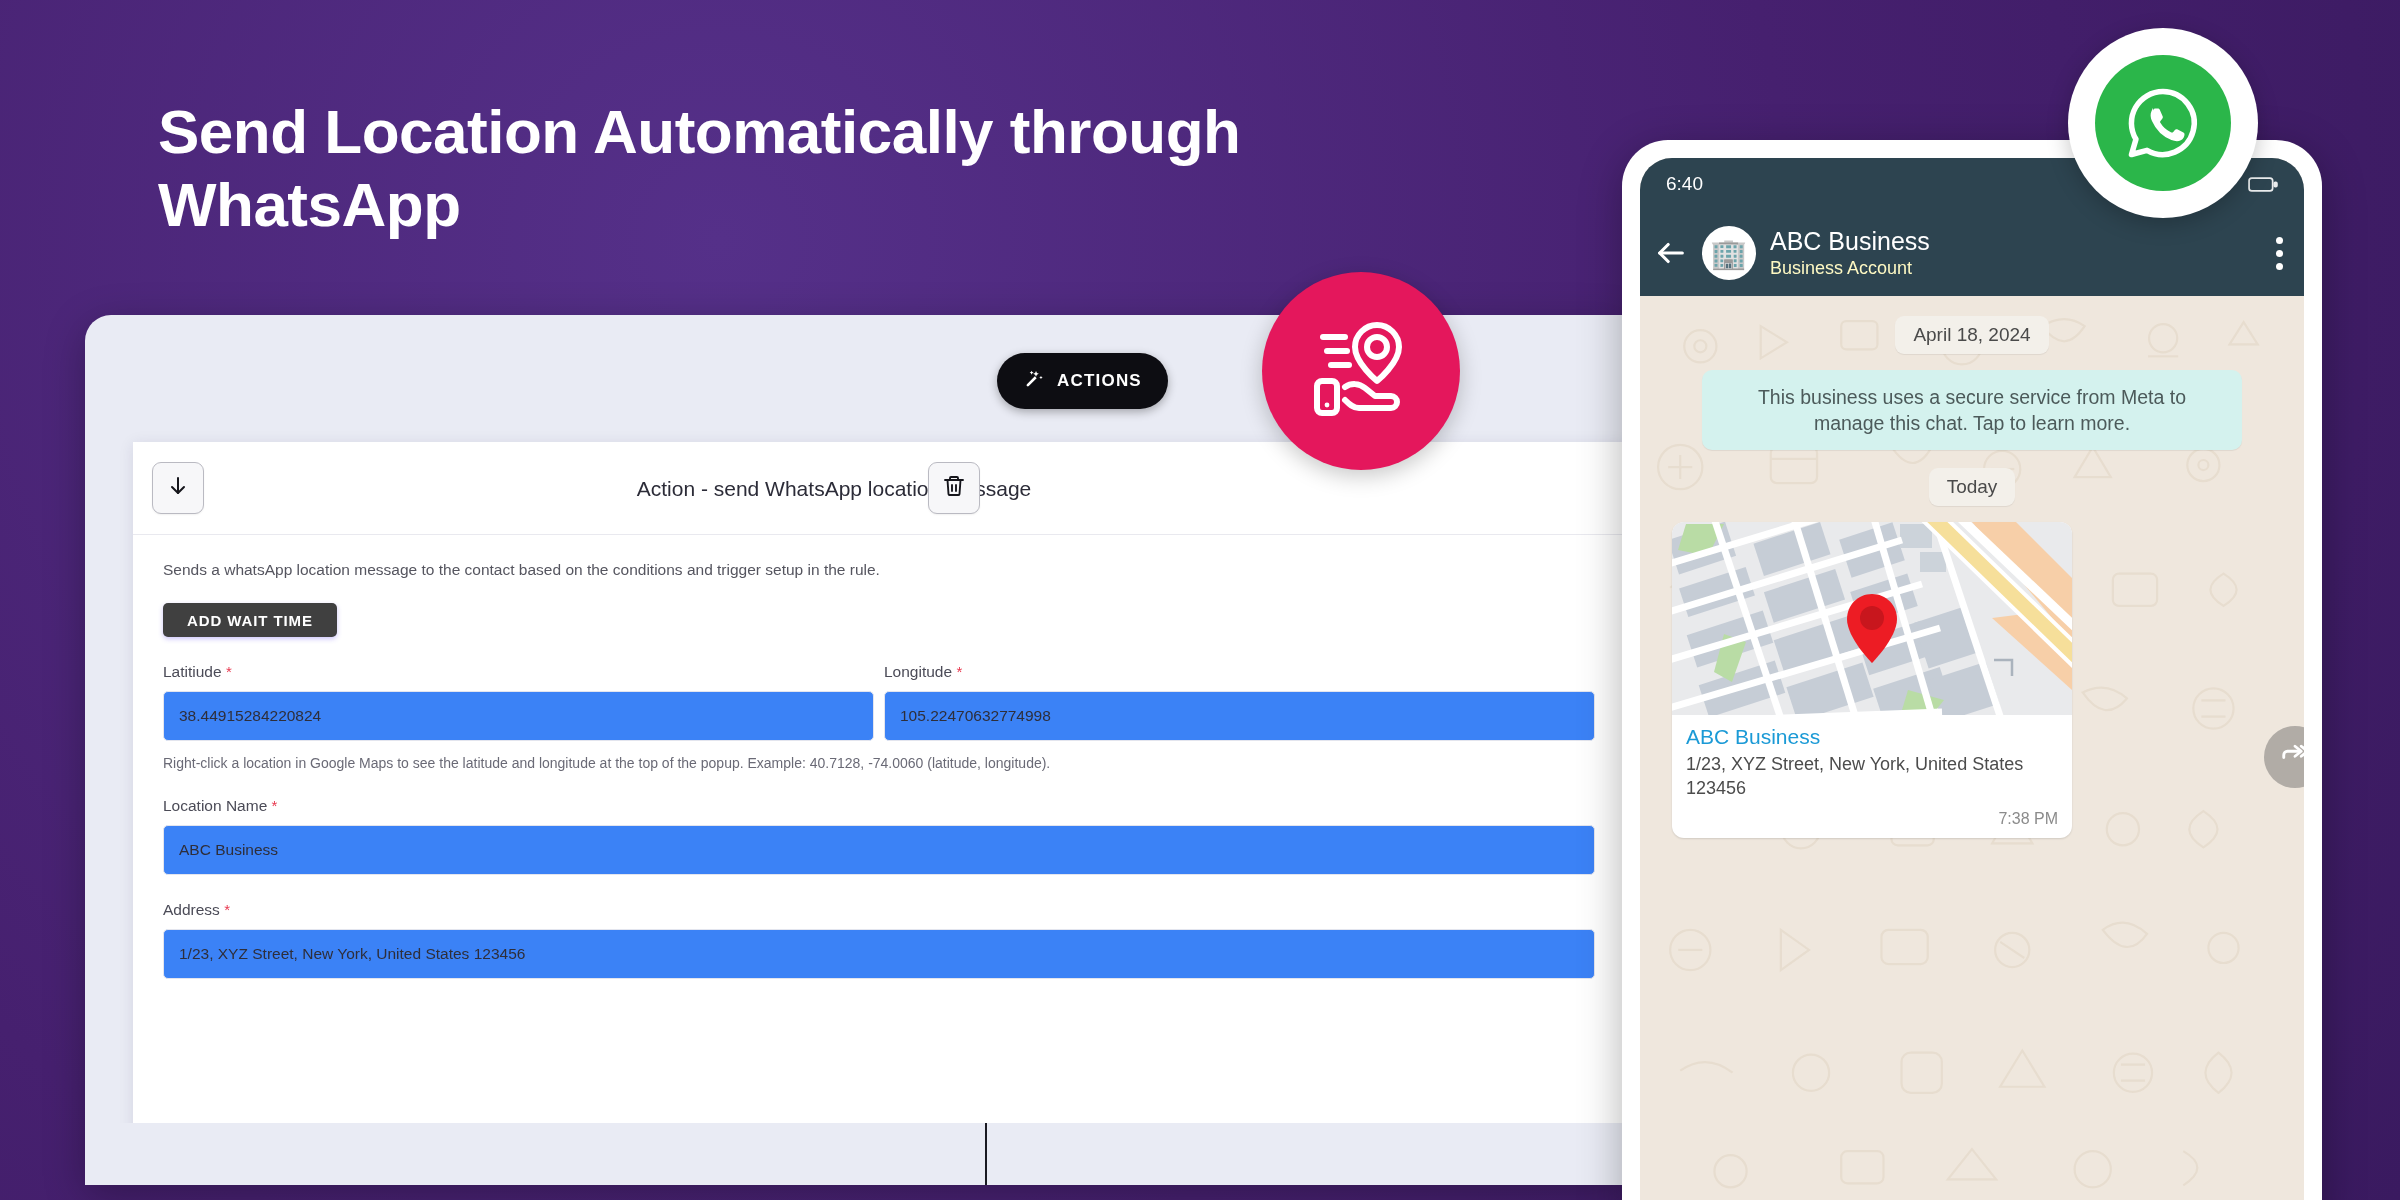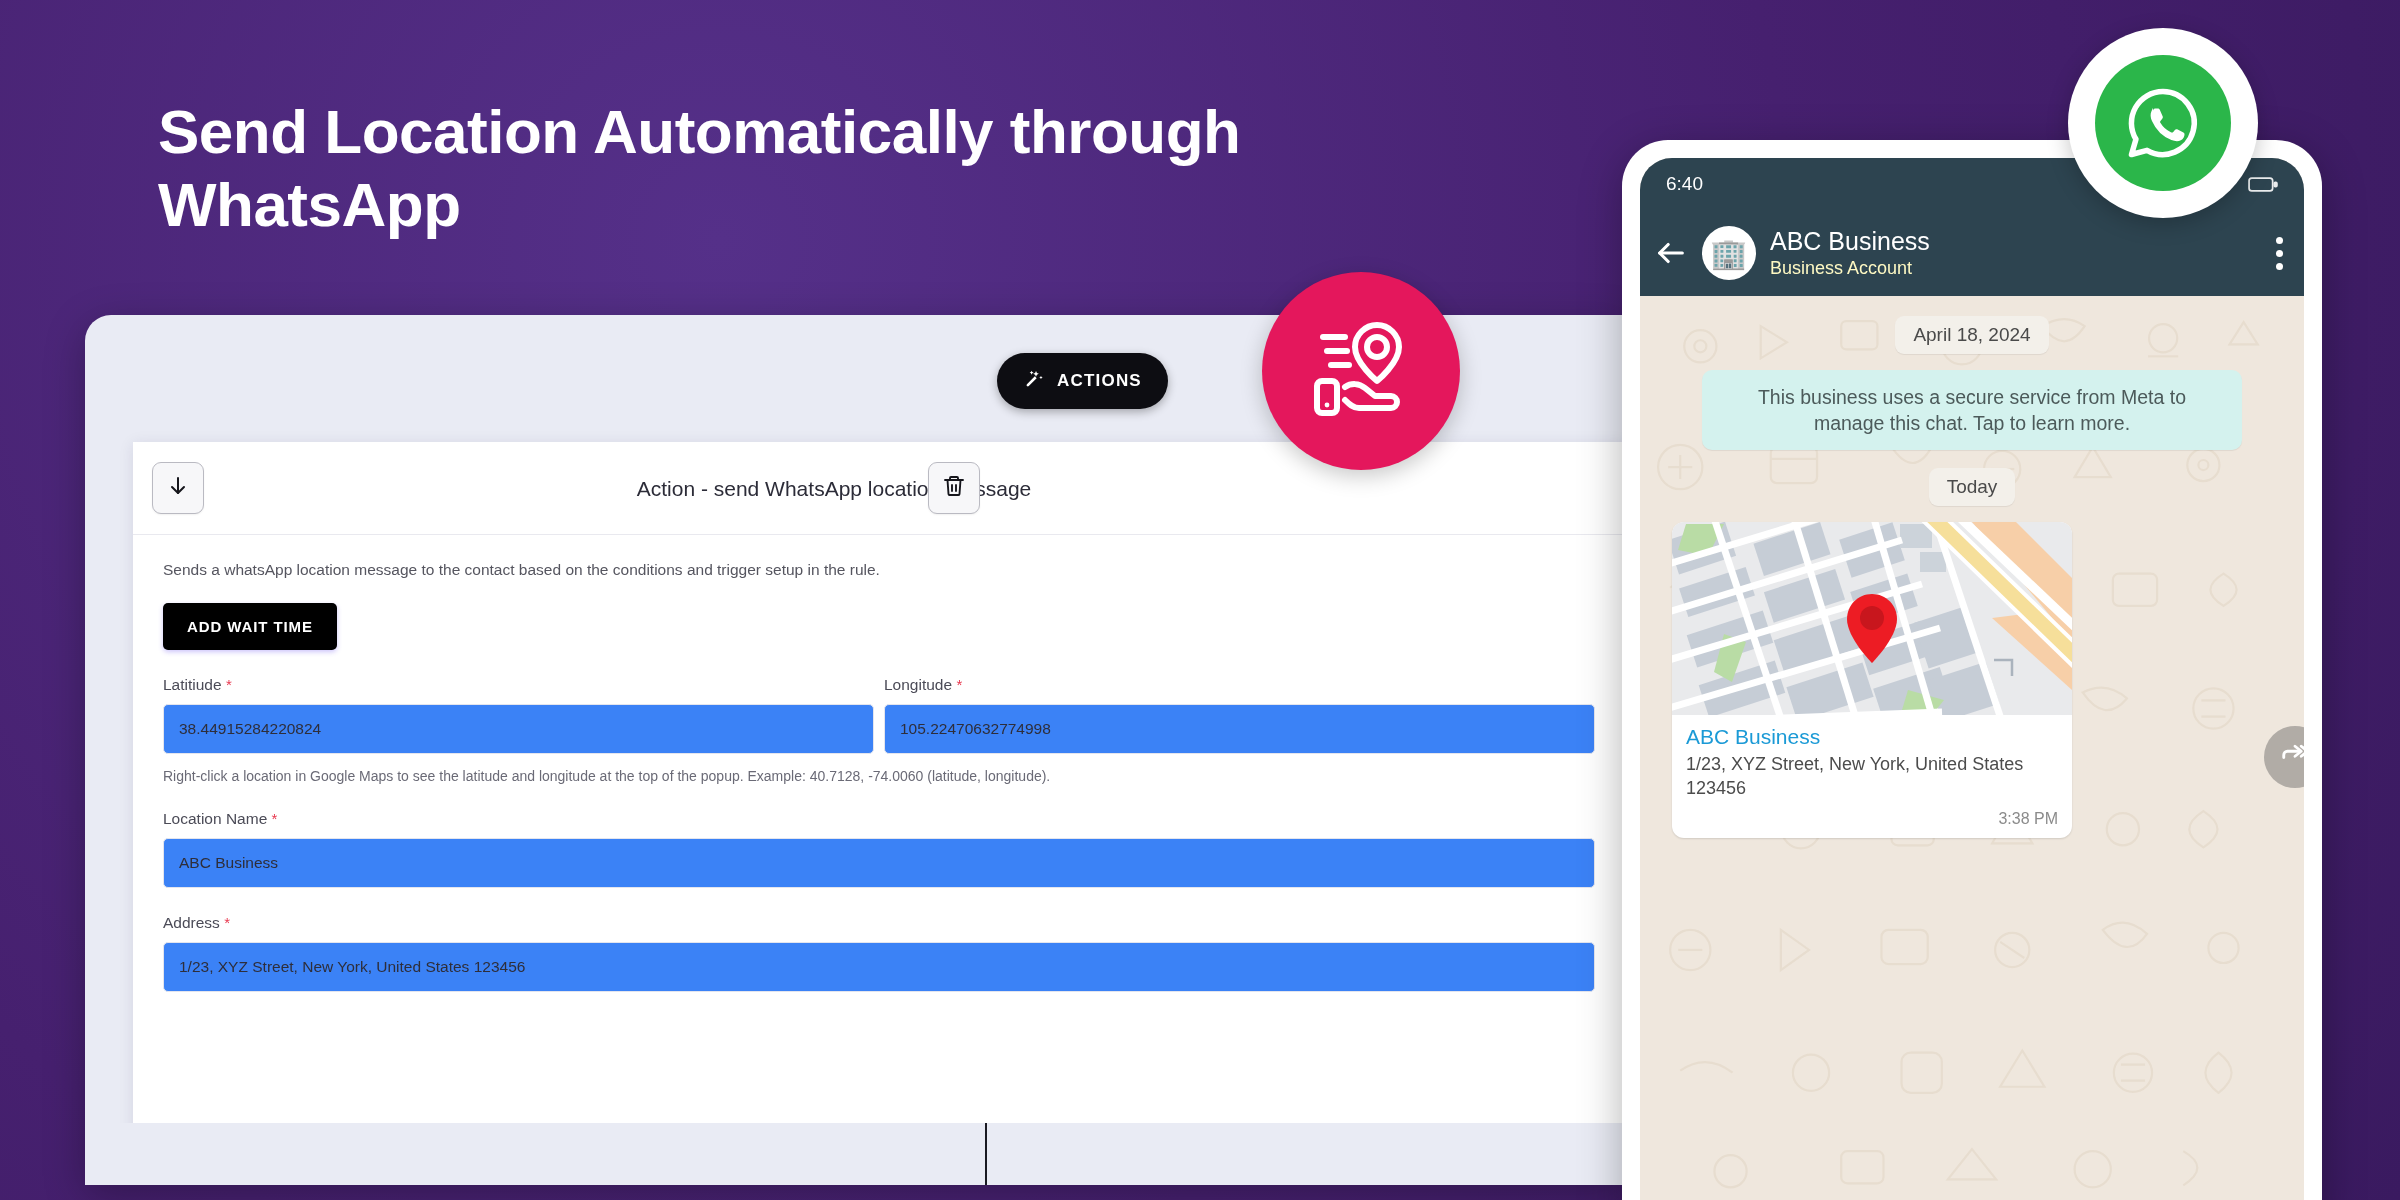--- a/index.html
+++ b/index.html
@@ -79,22 +79,22 @@
     padding-right:90px;
     font-size:21px; color:#2c2c38;
   }
 
   #card-body { padding:26px 30px 0 30px; }
   #desc {
     font-size:15.5px; color:#55555f; margin-bottom:24px;
   }
   #wait-btn {
     display:inline-flex; align-items:center; justify-content:center;
-    height:47px; padding:0 24px;
-    background:#000000; color:#fff;
+    height:34px; padding:0 24px;
+    background:#404040; color:#fff;
     border:none; border-radius:5px;
     font-size:15px; font-weight:bold; letter-spacing:.9px;
     cursor:pointer;
     box-shadow:0 2px 5px rgba(91,63,240,.3);
   }
 
   .field-row { display:flex; gap:10px; margin-top:26px; }
   .field { flex:1; min-width:0; }
   .f-label {
     font-size:15.5px; color:#4b4b57; margin-bottom:10px;
@@ -510,21 +510,21 @@
           </g>
           <g>
             <path d="M200 72c-14 0-25 11-25 25 0 19 25 44 25 44s25-25 25-44c0-14-11-25-25-25z" fill="#ed1c24"></path>
             <circle cx="200" cy="96" r="12" fill="#c8161d"></circle>
           </g>
         </svg>
         <div id="loc-text">
           <div id="loc-title">ABC Business</div>
           <div id="loc-addr">1/23, XYZ Street, New York, United States 123456</div>
         </div>
-        <div id="loc-time">3:38 PM</div>
+        <div id="loc-time">7:38 PM</div>
       </div>
 
       <div id="scroll-fab">
         <span>
           <svg viewBox="0 0 24 24" fill="none" stroke="#ffffff" stroke-width="2.3" stroke-linecap="round" stroke-linejoin="round">
             <path d="M3 14v-2a3 3 0 0 1 3-3h9"></path>
             <polyline points="12,5 17,9 12,13"></polyline>
             <polyline points="17,5 22,9 17,13"></polyline>
           </svg>
         </span>

